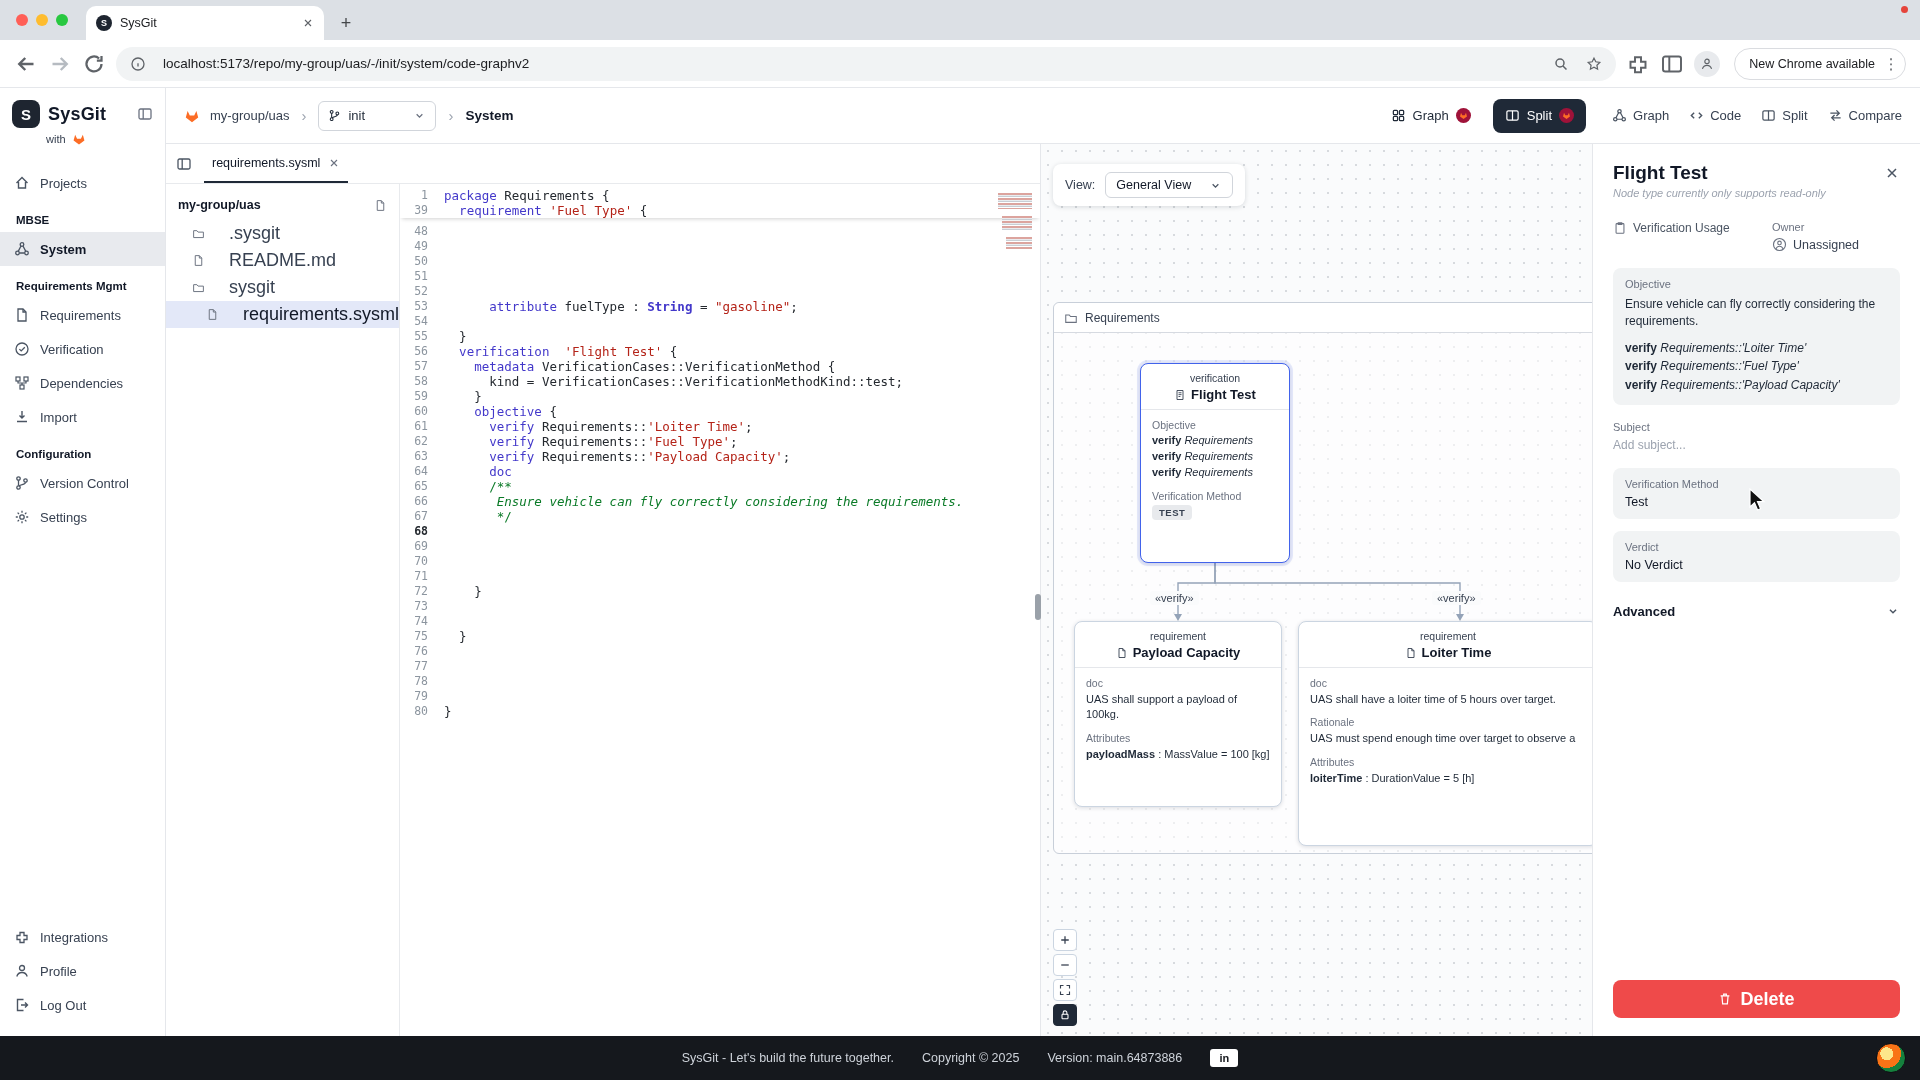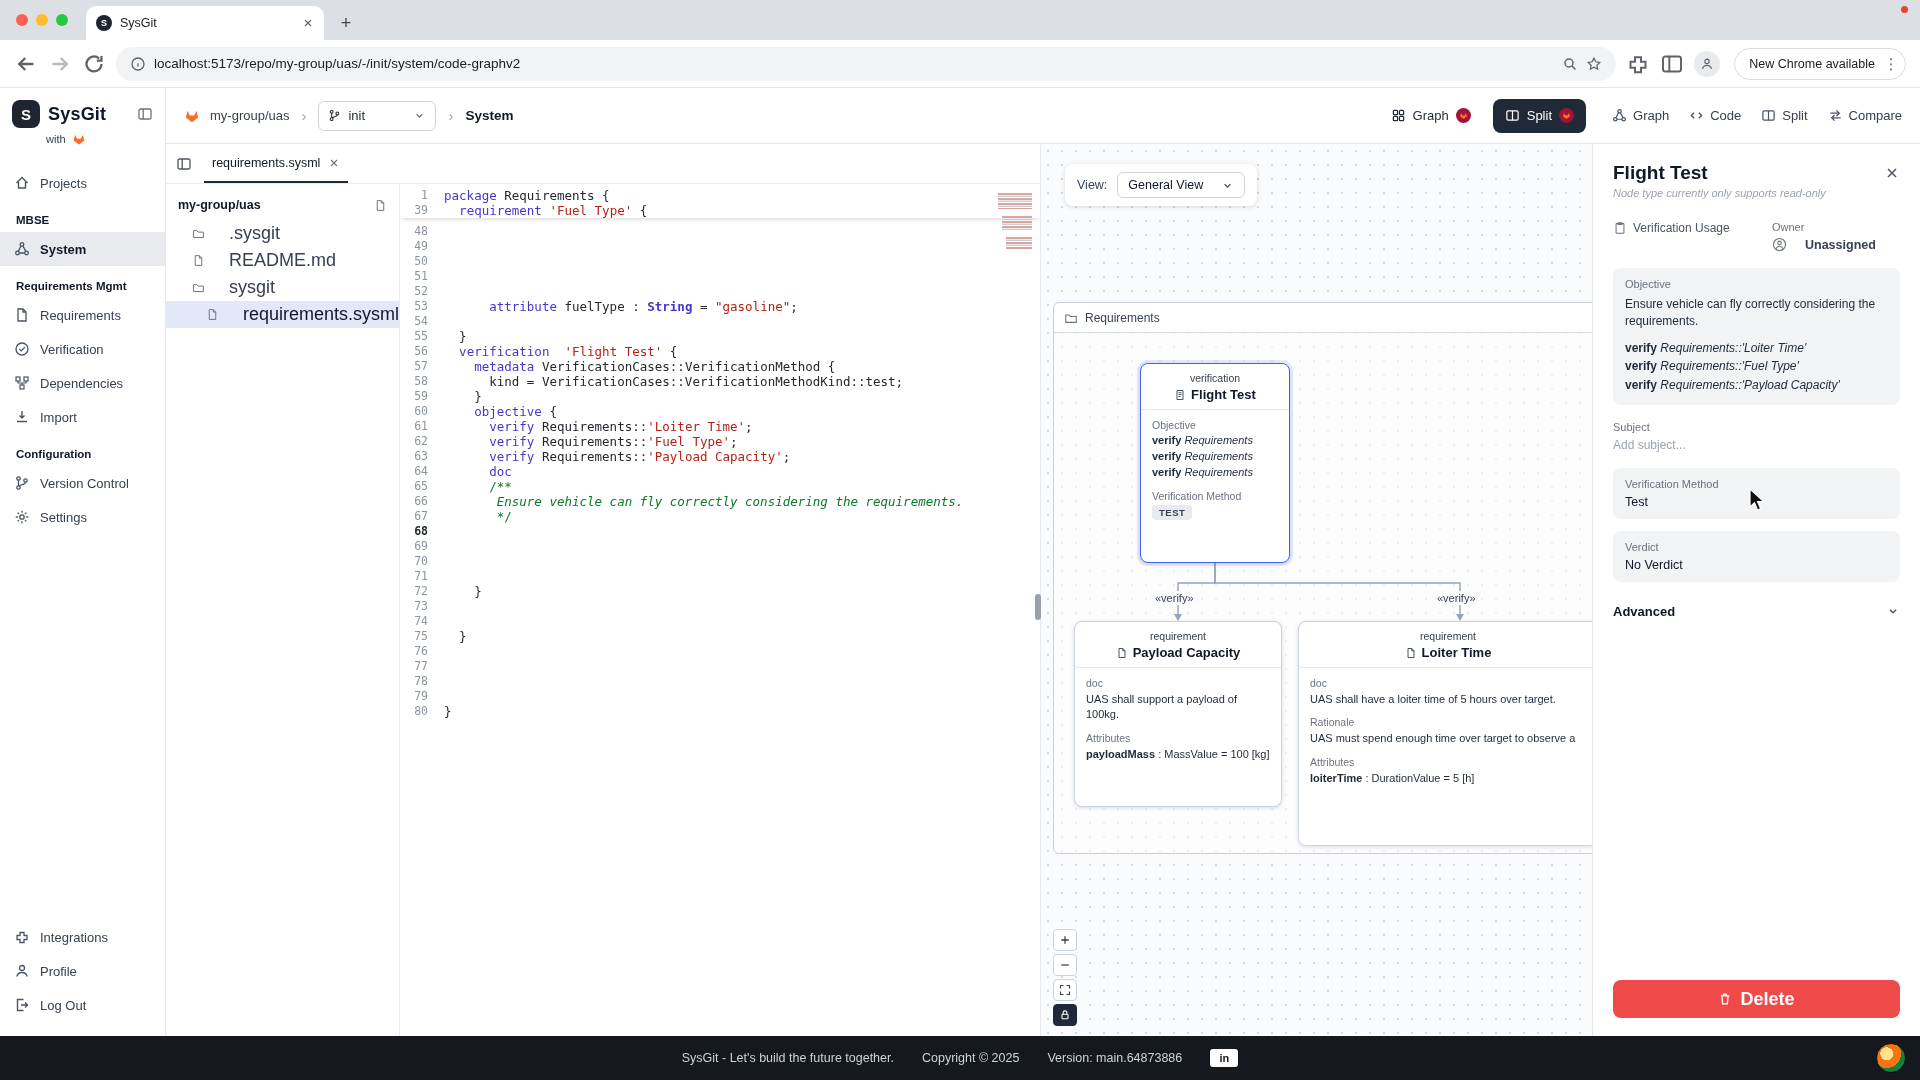--- a/index.html
+++ b/index.html
@@ -19,21 +19,21 @@
   #tab { margin-left:86px; width:238px; height:34px; background:#fff; border-radius:10px 10px 0 0; display:flex; align-items:center; gap:8px; padding:0 10px; }
   .favicon { width:16px; height:16px; border-radius:50%; background:#1e2530; color:#fff; font-size:9px; font-weight:700; display:flex; align-items:center; justify-content:center; }
   .tab-title { font-size:12.5px; color:#202124; flex:1; }
   .tab-close { color:#5f6368; }
   #newtab { width:28px; height:28px; margin:0 0 3px 8px; display:flex; align-items:center; justify-content:center; font-size:18px; color:#44474a; border-radius:50%; }
   #recdot { position:absolute; right:12px; top:6px; width:7px; height:7px; border-radius:50%; background:#e5443b; }
 
   #toolbar { height:48px; background:#fff; display:flex; align-items:center; padding:0 14px; gap:10px; border-bottom:1px solid #e5e7eb; }
   .navic { width:24px; height:24px; color:#5f6368; }
   .navic.dis { color:#b6bbc1; }
-  #addressbar { flex:1; height:34px; background:#f1f3f4; border-radius:17px; display:flex; align-items:center; gap:8px; padding:0 14px; }
+  #addressbar { flex:1; height:34px; background:#f1f3f4; border-radius:17px; display:flex; align-items:center; gap:17px; padding:0 14px; }
   #addressbar .url { flex:1; font-size:13.5px; color:#202124; white-space:nowrap; overflow:hidden; }
   .abic { width:16px; height:16px; color:#5f6368; }
   #updatepill { display:flex; align-items:center; gap:8px; height:32px; border:1px solid #dadce0; border-radius:16px; padding:0 6px 0 14px; background:#fff; font-size:12.5px; color:#202124; margin-left:4px; }
   #updatepill .kebab { font-size:15px; color:#5f6368; width:16px; text-align:center; }
   #avatar { width:26px; height:26px; border-radius:50%; background:#e8eaed; color:#5f6368; display:flex; align-items:center; justify-content:center; }
 
   
   #app { display:flex; height:948px; }
   #sidebar { width:166px; background:#fff; border-right:1px solid #e5e7eb; display:flex; flex-direction:column; padding-top:12px; }
   #brand-row { display:flex; align-items:center; gap:8px; padding:0 12px; }
@@ -94,21 +94,21 @@
   .tk-t { color:#4338ca; font-weight:700; }
   .tk-s { color:#b42318; }
   .tk-c { color:#0a7a27; }
   .tk-ci { color:#0a7a27; font-style:italic; }
   #minimap { position:absolute; top:6px; right:8px; width:44px; height:220px; z-index:3; }
   .mm-block { margin:3px 0 7px auto; background:repeating-linear-gradient(to bottom,#dca49e 0 2px,#e9ecef 2px 3px,#c9ced4 3px 4px,transparent 4px 5px); }
   #split-handle { position:absolute; left:869px; top:450px; width:6px; height:26px; border-radius:3px; background:#9aa1a9; z-index:5; }
 
   
   #graphpanel { flex:0 0 552px; position:relative; overflow:hidden; background-color:#fafbfc; background-image:radial-gradient(#d7dade 1px, transparent 1px); background-size:14px 14px; border-left:1px solid #e5e7eb; }
-  #viewcard { position:absolute; left:24px; top:20px; display:flex; align-items:center; gap:10px; background:#fff; border-radius:8px; box-shadow:0 1px 5px rgba(16,24,40,.15); padding:8px 12px; z-index:4; }
+  #viewcard { position:absolute; left:12px; top:20px; display:flex; align-items:center; gap:10px; background:#fff; border-radius:8px; box-shadow:0 1px 5px rgba(16,24,40,.15); padding:8px 12px; z-index:4; }
   #viewcard .vlabel { font-size:12.5px; color:#374151; }
   #viewselect { display:flex; align-items:center; gap:18px; border:1px solid #d1d5db; border-radius:6px; padding:5px 10px; font-size:12.5px; color:#111827; background:#fff; }
   #viewselect .chev { width:13px; height:13px; color:#4b5563; }
   #gcontainer { position:absolute; left:12px; top:158px; width:600px; height:552px; border:1px solid #c8cfd9; border-radius:6px; background:rgba(255,255,255,.55); }
   #gcontainer-title { height:30px; display:flex; align-items:center; gap:7px; padding:0 10px; background:#fff; border-bottom:1px solid #d6dae1; border-radius:6px 6px 0 0; font-size:12px; color:#374151; }
   #gcontainer-title .icon { color:#6b7280; }
   #edges { position:absolute; left:0; top:0; width:600px; height:552px; pointer-events:none; }
   .edge-label { position:absolute; background:#fafbfc; border-radius:3px; padding:1px 5px; font-size:11px; color:#374151; z-index:2; }
   .gnode { position:absolute; background:#fff; border:1px solid #cbd5e1; border-radius:8px; box-shadow:0 1px 4px rgba(16,24,40,.14); }
   .gnode-sel { border:1.6px solid #4263eb; box-shadow:0 0 0 3px rgba(66,99,235,.12), 0 1px 4px rgba(16,24,40,.14); }
@@ -134,21 +134,21 @@
   #details { flex:0 0 328px; background:#fff; border-left:1px solid #e5e7eb; position:relative; padding:18px 20px 70px; }
   #dt-titlerow { display:flex; align-items:center; justify-content:space-between; }
   #dt-title { font-size:19px; font-weight:600; color:#111827; }
   #dt-close { width:16px; height:16px; color:#4b5563; cursor:pointer; }
   #dt-note { font-size:11px; font-style:italic; color:#9ca3af; margin-top:3px; }
   #dt-usage-row { display:flex; align-items:flex-start; margin-top:22px; }
   #dt-usage { display:flex; align-items:center; gap:6px; font-size:12px; color:#4b5563; }
   #dt-usage .icon { color:#6b7280; }
   #dt-owner { margin-left:auto; width:128px; }
   .mini-label { font-size:11px; color:#6b7280; }
-  #dt-owner-val { display:flex; align-items:center; gap:18px; margin-top:4px; font-size:12.5px; color:#374151;font-weight:bold; }
+  #dt-owner-val { display:flex; align-items:center; gap:6px; margin-top:4px; font-size:12.5px; color:#374151; }
   #dt-owner-val .icon { color:#6b7280; }
   .dt-card { background:#f1f3f4; border-radius:8px; padding:10px 12px; margin-top:16px; }
   #dt-objective-text { font-size:12px; color:#1f2937; line-height:1.45; margin-top:6px; }
   #detail-verifies { margin-top:8px; }
   .dt-verify { font-size:12px; color:#1f2937; line-height:1.55; }
   #dt-subject { margin-top:16px; }
   #dt-subject-ph { font-size:12px; color:#9ca3af; margin-top:5px; }
   .dt-value { font-size:12.5px; color:#111827; margin-top:5px; }
   #dt-advanced { display:flex; align-items:center; justify-content:space-between; margin-top:22px; font-size:13px; font-weight:600; color:#111827; cursor:pointer; }
   #dt-advanced .icon { color:#4b5563; }

